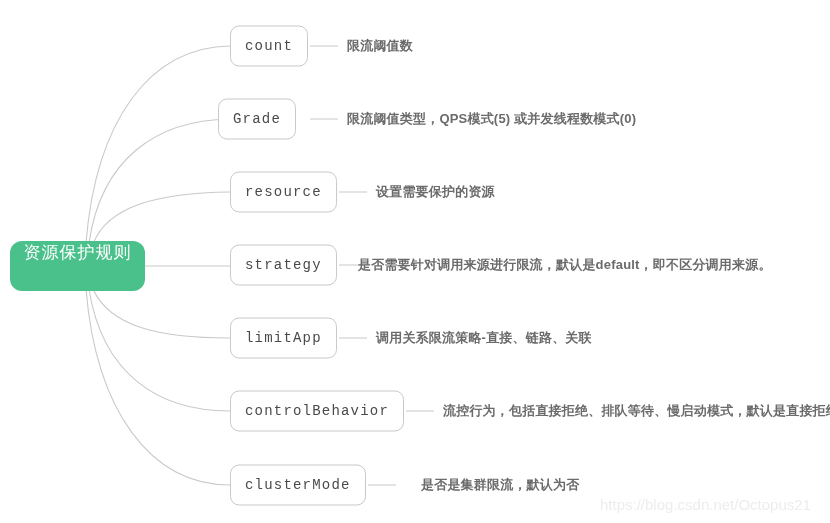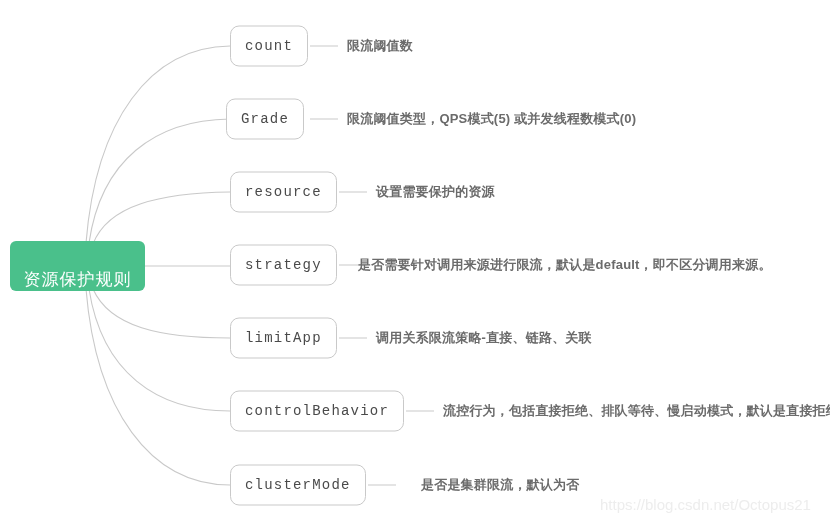--- a/index.html
+++ b/index.html
@@ -26,27 +26,27 @@
     width: 830px;
     height: 523px;
     pointer-events: none;
   }
   .root-node {
     position: absolute;
     left: 10px;
     top: 241px;
     width: 135px;
     height: 50px;
-    border-radius: 6px;
+    border-radius: 12px;
     background: #4ac08b;
     color: #ffffff;
     font-size: 17px;
     letter-spacing: 1px;
     display: flex;
-    align-items: flex-end;
+    align-items: flex-start;
     justify-content: center;
     box-sizing: border-box;
     font-family: "Liberation Sans", sans-serif;
   }
   .branch {
     position: absolute;
     left: 0;
     top: 0;
     width: 830px;
     height: 0;
@@ -115,21 +115,21 @@
 
   <div class="branch" style="top:46px">
     <div class="node-box" style="left:230px">
       <span>count</span>
     </div>
     <div class="leaf-line" style="left: 310px; width: 28px;"></div>
     <div class="leaf-desc" style="left: 347px;">限流阈值数</div>
   </div>
 
   <div class="branch" style="top:119px">
-    <div class="node-box" style="left:226px">
+    <div class="node-box" style="left:218px">
       <span>Grade</span>
     </div>
     <div class="leaf-line" style="left: 310px; width: 28px;"></div>
     <div class="leaf-desc" style="left: 347px;">限流阈值类型，QPS模式(5) 或并发线程数模式(0)</div>
   </div>
 
   <div class="branch" style="top:192px">
     <div class="node-box" style="left:230px">
       <span>resource</span>
     </div>

